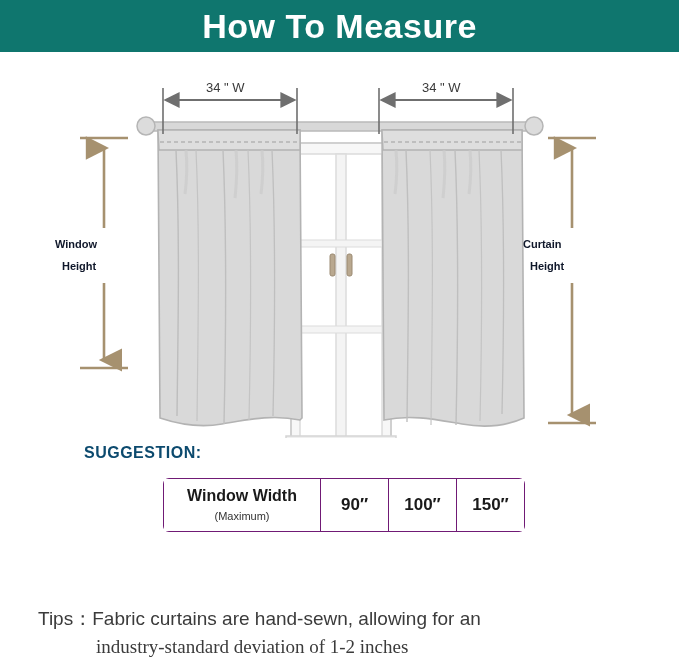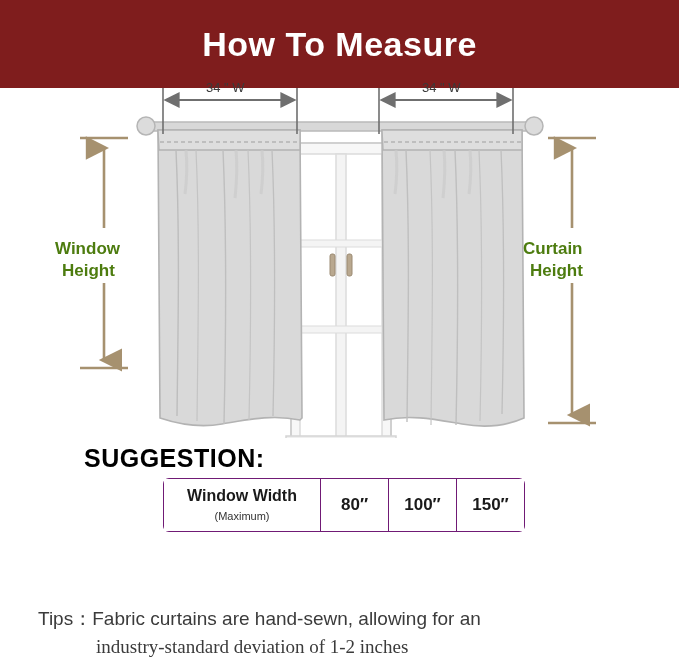--- a/index.html
+++ b/index.html
@@ -18,22 +18,22 @@
     position: relative;
     width: 679px;
     height: 668px;
   }
   
   .header {
     position: absolute;
     left: 0;
     top: 0;
     width: 679px;
-    height: 88px;
-    background: #7f1d1d;
+    height: 52px;
+    background: #0f766e;
     display: flex;
     align-items: center;
     justify-content: center;
   }
   .header-title {
     color: #ffffff;
     font-size: 34px;
     font-weight: bold;
     letter-spacing: 0.5px;
     font-family: "Liberation Sans", sans-serif;
@@ -51,36 +51,36 @@
   }
   .measure-text {
     position: absolute;
     font-size: 13px;
     color: #3a3a3a;
     font-family: "Liberation Sans", sans-serif;
     white-space: nowrap;
   }
   .side-label {
     position: absolute;
-    font-size: 17px;
-    font-weight: bold;
-    color: #4d7c0f;
+    font-size: 11px;
+    font-weight: bold;
+    color: #0f172a;
     line-height: 1.25;
     text-align: center;
     font-family: "Liberation Sans", sans-serif;
     white-space: nowrap;
   }
   
   .suggestion-title {
     position: absolute;
     left: 84px;
     top: 444px;
-    font-size: 25px;
-    font-weight: bold;
-    color: #000000;
+    font-size: 16px;
+    font-weight: bold;
+    color: #0c4a6e;
     letter-spacing: 0.5px;
     font-family: "Liberation Sans", sans-serif;
   }
   .table-wrap {
     position: absolute;
     left: 163px;
     top: 478px;
     width: 362px;
   }
   table.suggest {
@@ -263,21 +263,21 @@
   <div class="suggestion-title">SUGGESTION:</div>
 
   <div class="table-wrap">
     <table class="suggest">
       <tbody>
         <tr>
           <td class="label-cell">
             <span>Window Width</span>
             <span class="sub-note">(Maximum)</span>
           </td>
-          <td class="value-cell">80″</td>
+          <td class="value-cell">90″</td>
           <td class="value-cell">100″</td>
           <td class="value-cell">150″</td>
         </tr>
       </tbody>
     </table>
   </div>
 
   <div class="tips">
     <span class="tips-label">Tips：</span><span class="tips-body">Fabric curtains are hand-sewn, allowing for an</span>
     <div style="padding-left:58px;font-family:Liberation Serif, serif;">

